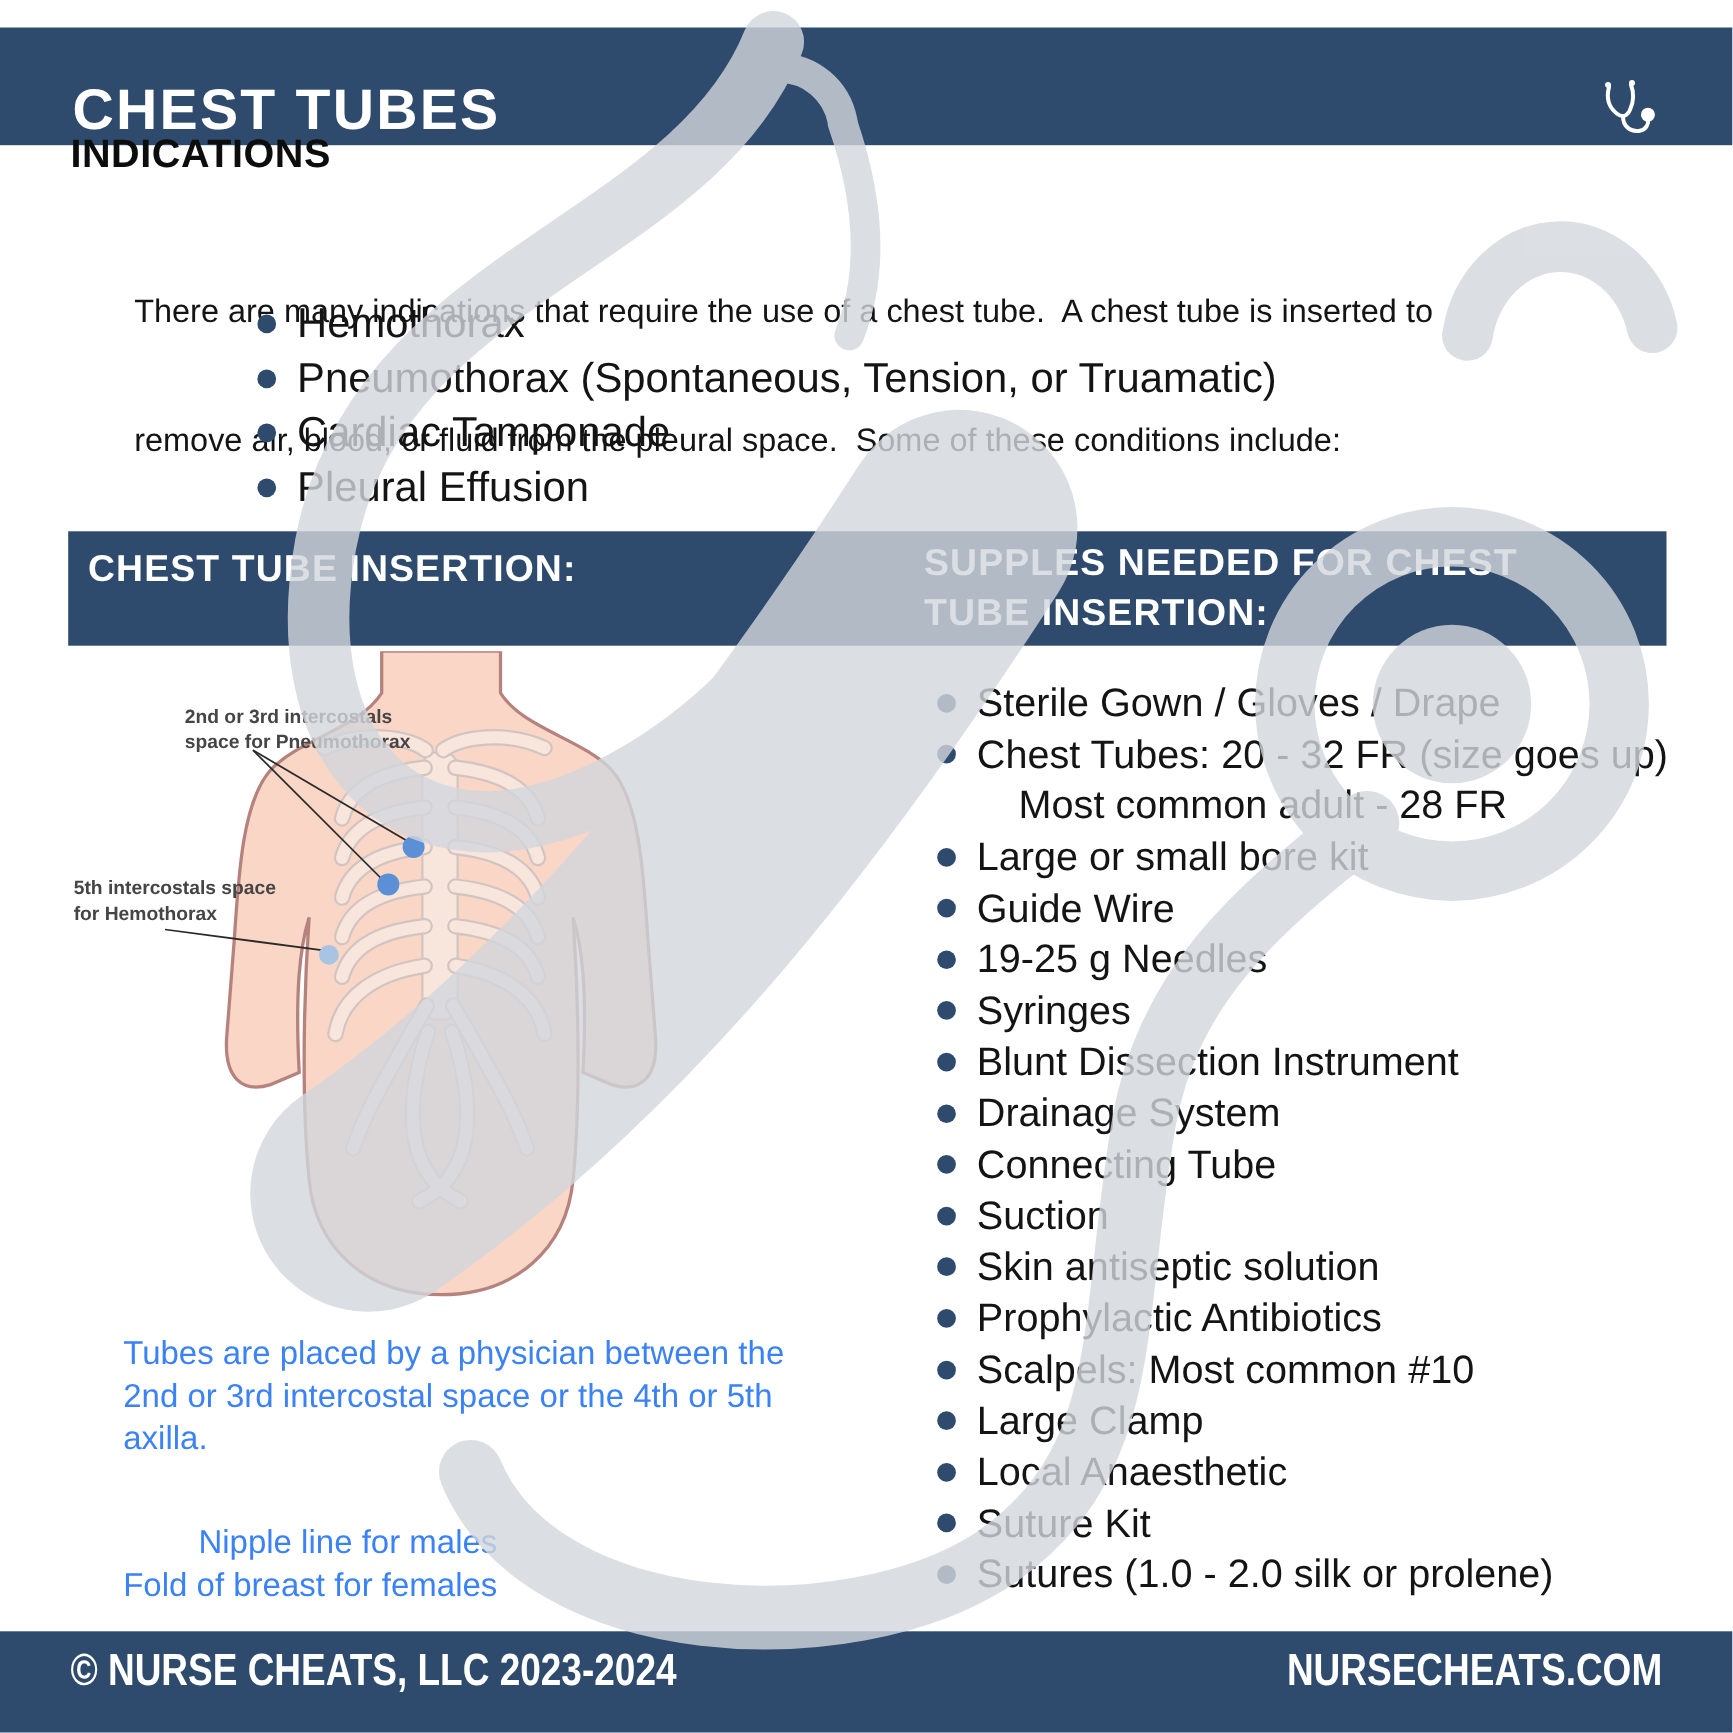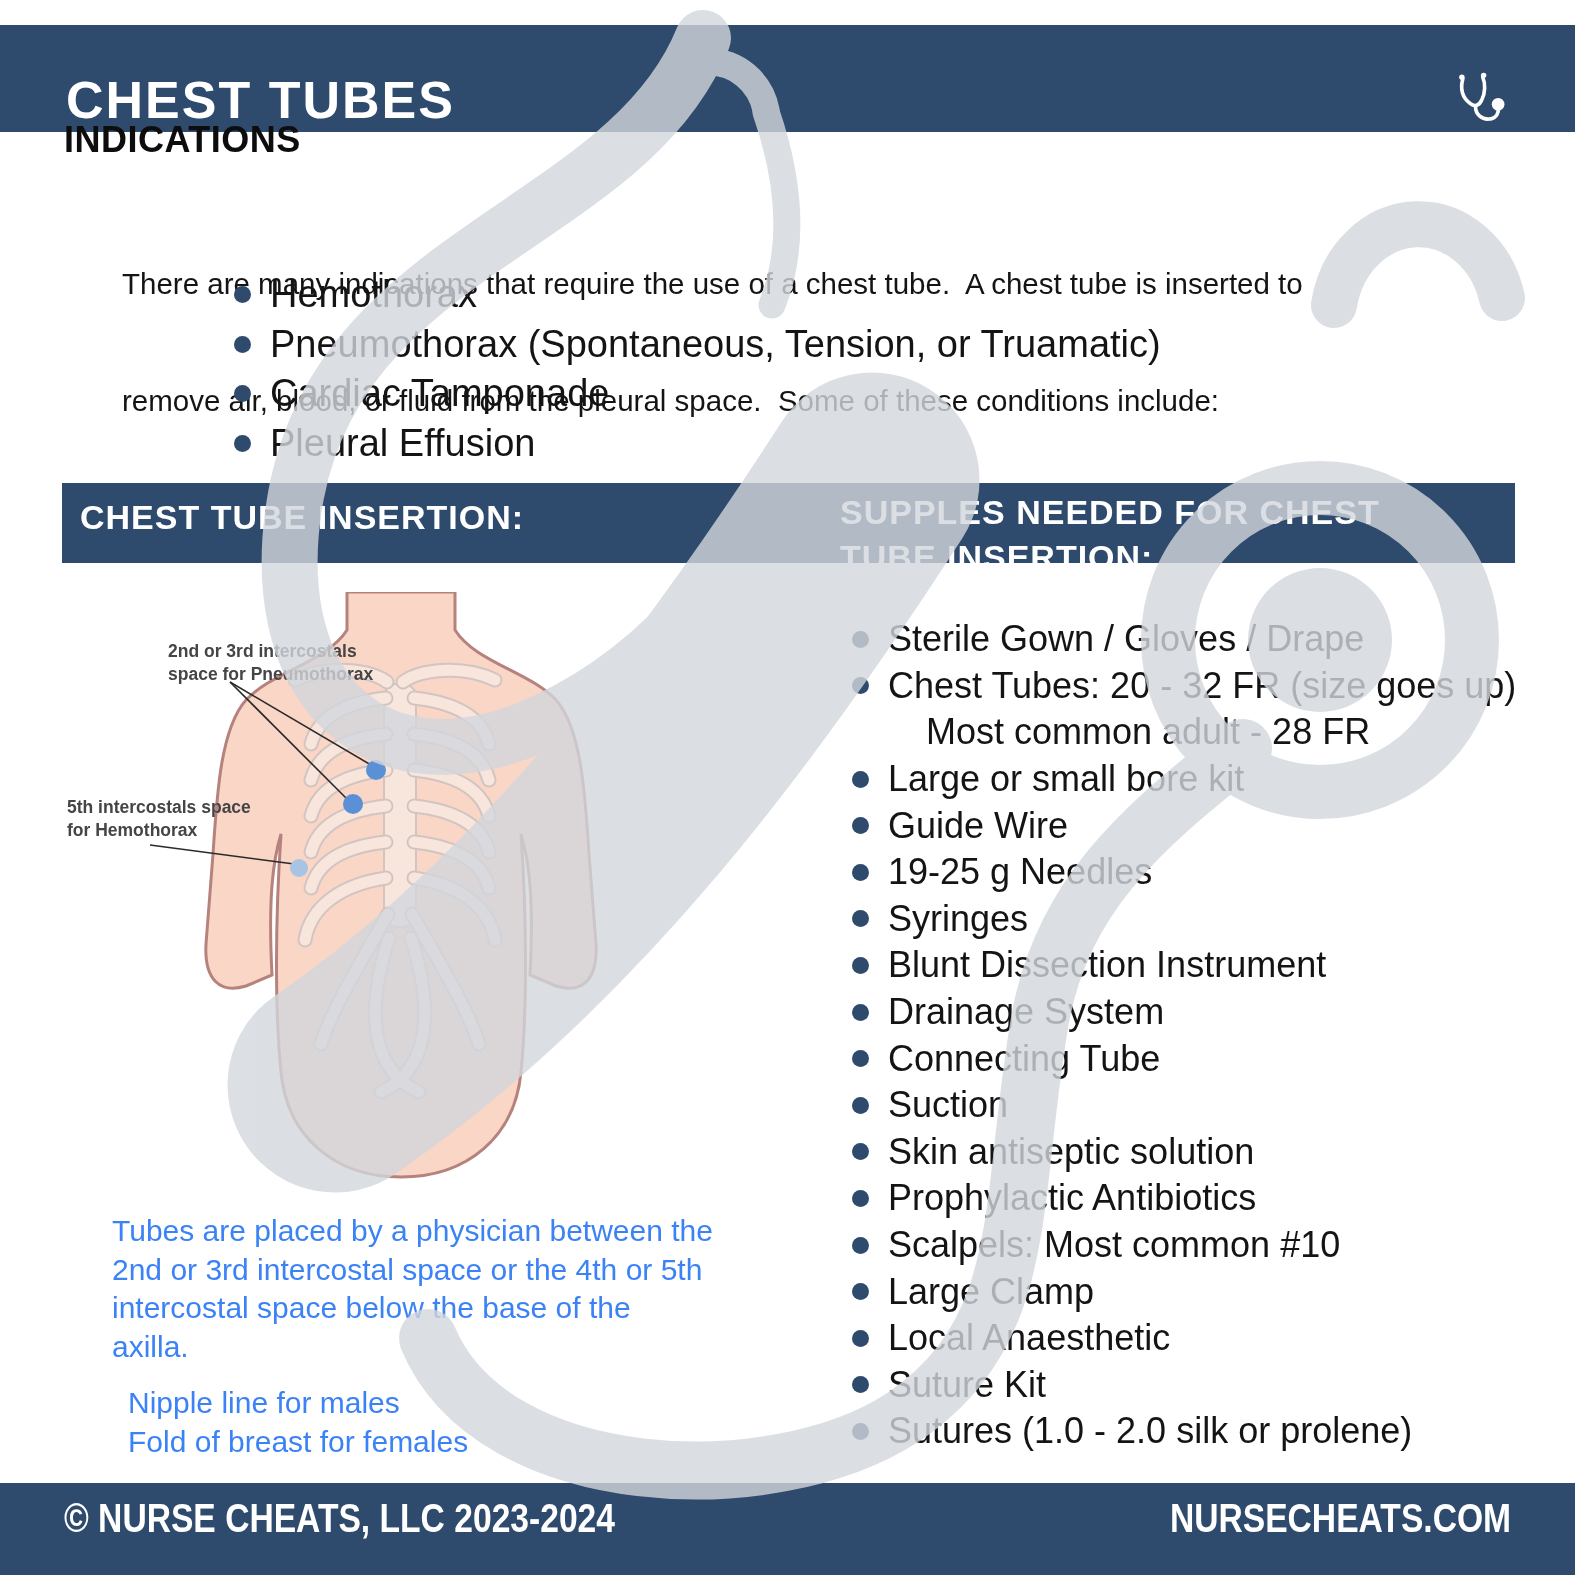--- a/index.html
+++ b/index.html
@@ -17,38 +17,38 @@
   .steth-icon{position:absolute;right:66px;top:44px;width:58px;height:58px;}
   
   .ind-heading{position:absolute;left:64px;top:119px;font-size:36px;font-weight:bold;color:#0d0d0d;
                letter-spacing:0.5px;z-index:1;}
   .intro{position:absolute;left:122px;top:186px;font-size:29.5px;line-height:39px;color:var(--text);
          z-index:1;white-space:pre-wrap;}
   .ind-list{position:absolute;left:234px;top:270px;z-index:1;}
   .ind-row{display:flex;align-items:center;height:49.5px;font-size:38px;color:var(--text);}
   .bullet{width:17px;height:17px;border-radius:50%;background:var(--navy);margin-right:19px;flex:none;}
   
-  .midband{position:absolute;left:62px;top:483px;width:1453px;height:80px;background:var(--navy);z-index:1;}
+  .midband{position:absolute;left:62px;top:483px;width:1453px;height:104px;background:var(--navy);z-index:1;}
   .band-left{position:absolute;left:18px;top:13px;font-size:34px;line-height:42px;font-weight:bold;
              color:#fff;letter-spacing:1px;}
   .band-right{position:absolute;left:778px;top:7px;font-size:34px;line-height:45px;font-weight:bold;
               color:#fff;letter-spacing:1px;}
   
   .torso{position:absolute;left:175px;top:592px;width:460px;height:592px;z-index:1;}
   .dlabel{position:absolute;font-size:17.5px;font-weight:bold;color:#454545;line-height:23px;z-index:2;}
   #label-pneumo{left:168px;top:640px;}
   #label-hemo{left:67px;top:796px;}
   .overlay-lines{position:absolute;left:0;top:0;width:1575px;height:1575px;z-index:2;pointer-events:none;}
   
   .supplies-list{position:absolute;left:852px;top:616px;width:680px;z-index:1;}
   .sup-row{display:flex;align-items:center;height:46.6px;font-size:36px;color:var(--text);white-space:pre;text-align:center;}
   .sup-row.sub{padding-left:74px;}
   
   .note1{position:absolute;left:112px;top:1212px;z-index:1;}
-  .note2{position:absolute;left:128px;top:1384px;z-index:1;}
+  .note2{position:absolute;left:112px;top:1384px;z-index:1;text-align:right;}
   .note-line{font-size:30px;line-height:38.5px;color:#3b82f6;white-space:pre;}
   
   .footer{position:absolute;left:0;top:1483px;width:1575px;height:112px;background:var(--navy);z-index:1;}
   .f-left,.f-right{position:absolute;top:12px;font-size:41px;font-weight:bold;color:#fff;white-space:pre;}
   .f-left{left:64px;transform:scaleX(0.82);transform-origin:left center;}
   .f-right{right:64px;transform:scaleX(0.82);transform-origin:right center;}
   
   .watermark{position:absolute;left:0;top:0;width:1575px;height:1575px;z-index:5;pointer-events:none;}
 </style>
 </head>
@@ -191,21 +191,20 @@
       <div class="sup-row"><span class="bullet"></span><span>Scalpels: Most common #10</span></div>
       <div class="sup-row"><span class="bullet"></span><span>Large Clamp</span></div>
       <div class="sup-row"><span class="bullet"></span><span>Local Anaesthetic</span></div>
       <div class="sup-row"><span class="bullet"></span><span>Suture Kit</span></div>
       <div class="sup-row"><span class="bullet"></span><span>Sutures (1.0 - 2.0 silk or prolene)</span></div>
     </div>
 
   <div class="note1">
       <div class="note-line"><span>Tubes are placed by a physician between the</span></div>
       <div class="note-line"><span>2nd or 3rd intercostal space or the 4th or 5th</span></div>
-      <div class="note-line"><span>intercostal space below the base of the</span></div>
       <div class="note-line"><span>axilla.</span></div>
     </div>
   <div class="note2">
       <div class="note-line"><span>Nipple line for males</span></div>
       <div class="note-line"><span>Fold of breast for females</span></div>
     </div>
 
   <div class="footer">
     <div class="f-left">© NURSE CHEATS, LLC 2023-2024</div>
     <div class="f-right">NURSECHEATS.COM</div>

